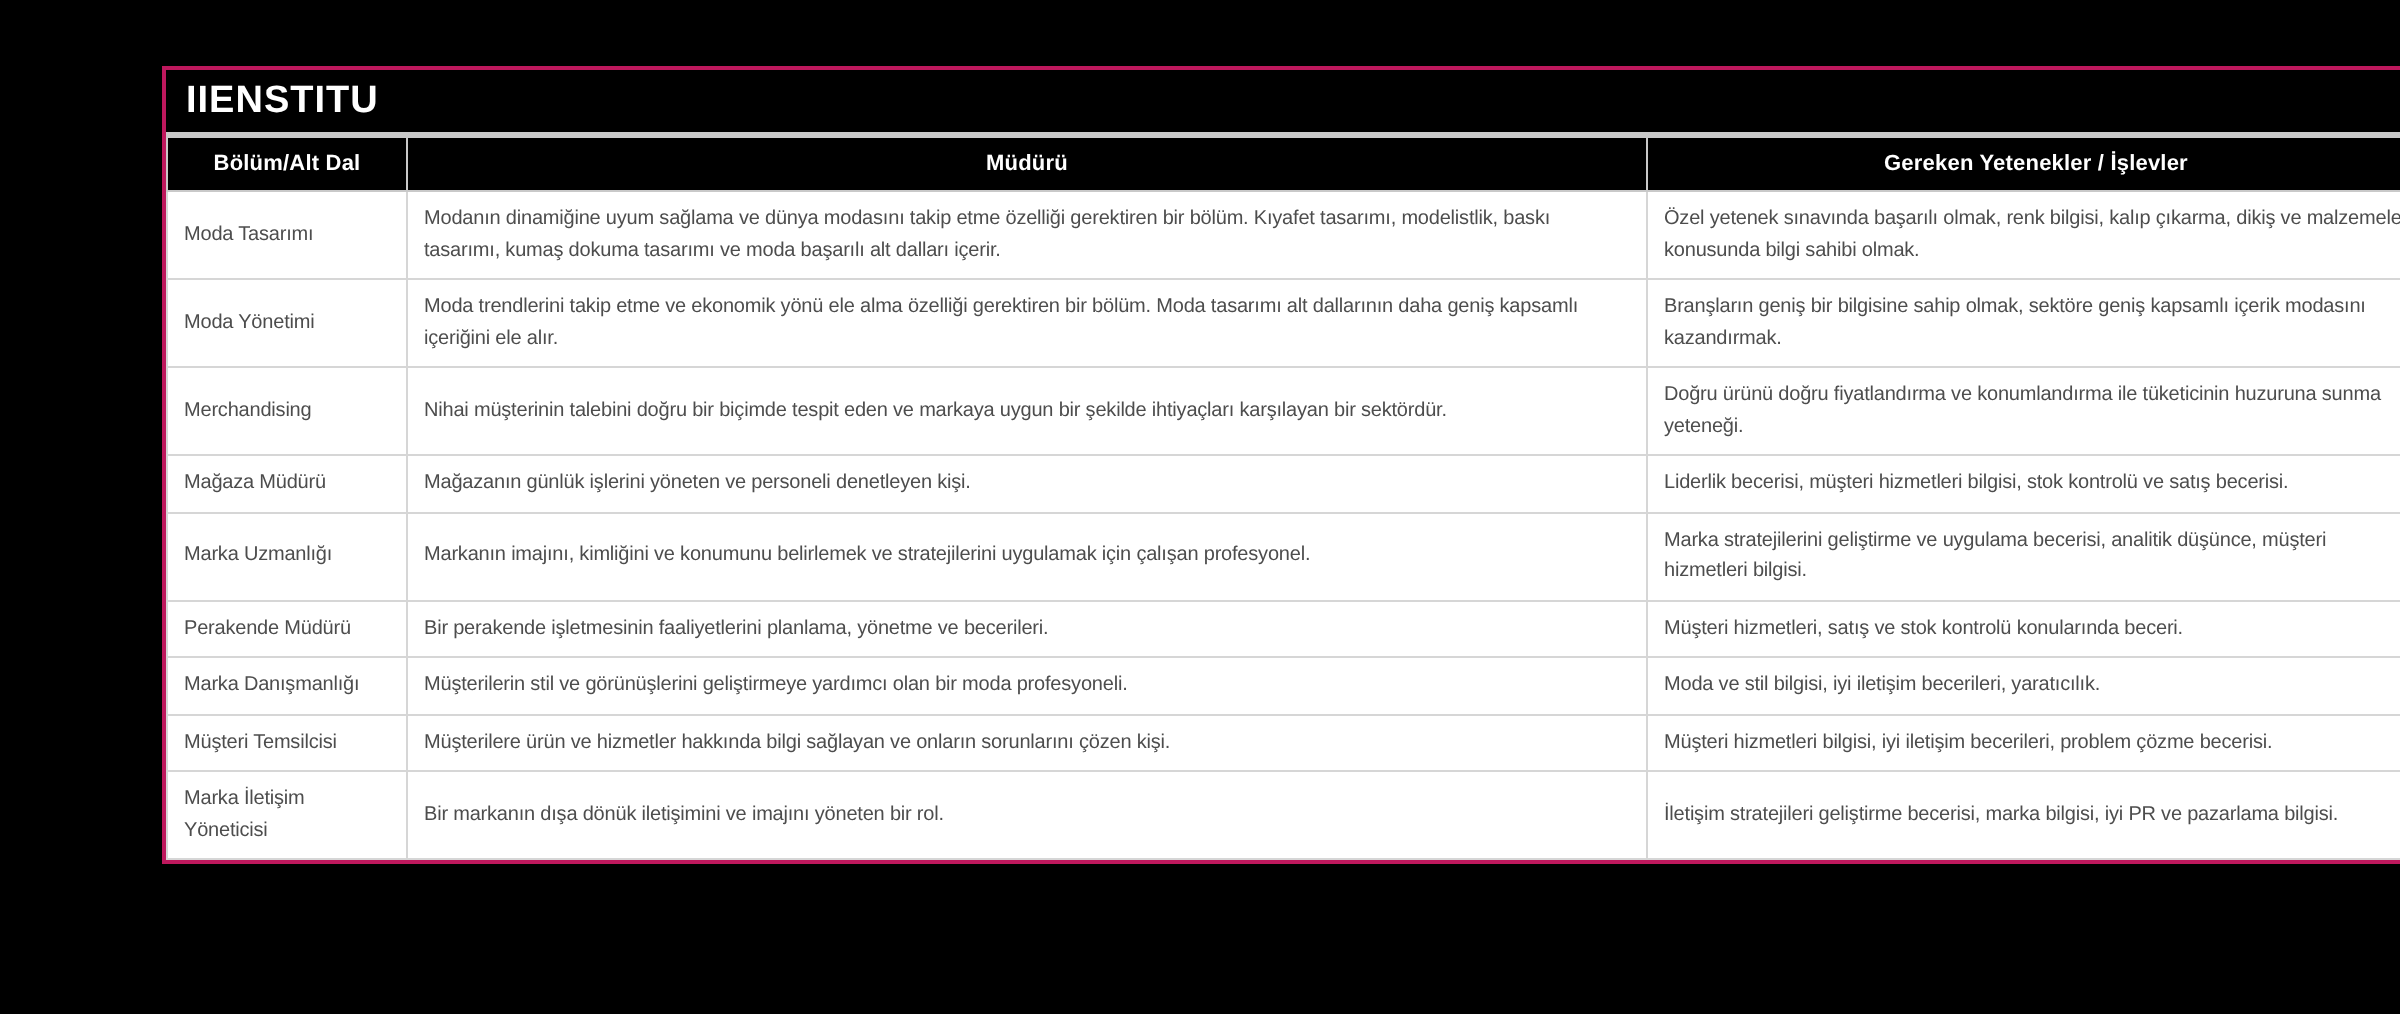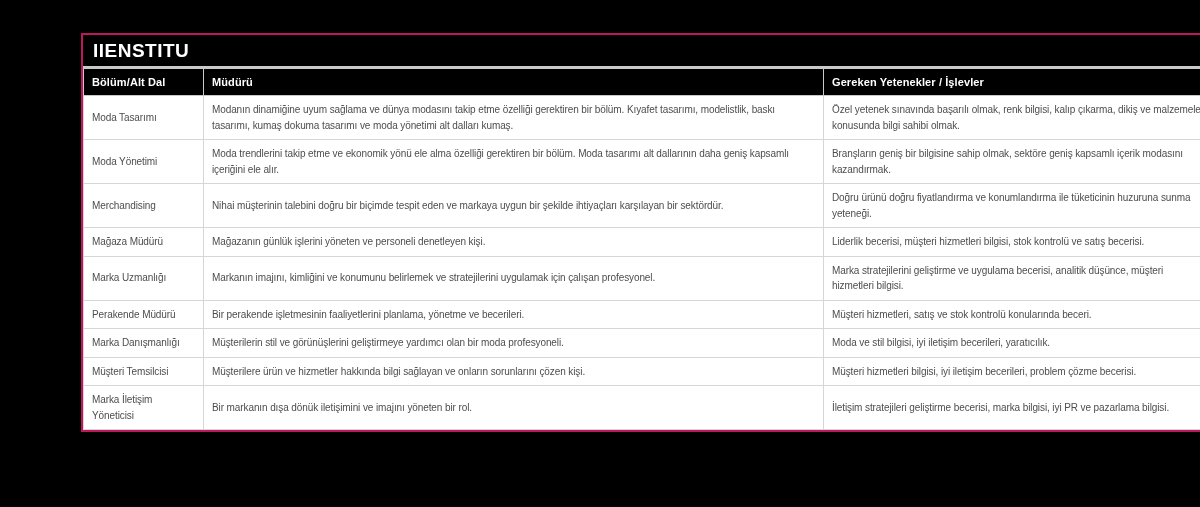--- a/index.html
+++ b/index.html
@@ -44,21 +44,21 @@
     table-layout: fixed;
     background: #ffffff;
   }
   table.dept col.c1 { width: 120px; }
   table.dept col.c2 { width: 620px; }
   table.dept th {
     background: #000000;
     color: #ffffff;
     font-size: 11px;
     font-weight: bold;
-    text-align: left;
+    text-align: center;
     padding: 7px 8px;
     border: 1px solid #c9c9c9;
     letter-spacing: 0.1px;
   }
   table.dept td {
     background: #ffffff;
     color: #4d4d4d;
     font-size: 10px;
     letter-spacing: -0.1px;
     line-height: 15.5px;
@@ -83,21 +83,21 @@
     <thead>
       <tr>
         <th>Bölüm/Alt Dal</th>
         <th>Müdürü</th>
         <th>Gereken Yetenekler / İşlevler</th>
       </tr>
     </thead>
     <tbody>
       <tr>
         <td>Moda Tasarımı</td>
-        <td>Modanın dinamiğine uyum sağlama ve dünya modasını takip etme özelliği gerektiren bir bölüm. Kıyafet tasarımı, modelistlik, baskı tasarımı, kumaş dokuma tasarımı ve moda yönetimi alt dalları kumaş.</td>
+        <td>Modanın dinamiğine uyum sağlama ve dünya modasını takip etme özelliği gerektiren bir bölüm. Kıyafet tasarımı, modelistlik, baskı tasarımı, kumaş dokuma tasarımı ve moda başarılı alt dalları içerir.</td>
         <td>Özel yetenek sınavında başarılı olmak, renk bilgisi, kalıp çıkarma, dikiş ve malzemeler konusunda bilgi sahibi olmak.</td>
       </tr>
       <tr>
         <td>Moda Yönetimi</td>
         <td>Moda trendlerini takip etme ve ekonomik yönü ele alma özelliği gerektiren bir bölüm. Moda tasarımı alt dallarının daha geniş kapsamlı içeriğini ele alır.</td>
         <td>Branşların geniş bir bilgisine sahip olmak, sektöre geniş kapsamlı içerik modasını kazandırmak.</td>
       </tr>
       <tr>
         <td>Merchandising</td>
         <td>Nihai müşterinin talebini doğru bir biçimde tespit eden ve markaya uygun bir şekilde ihtiyaçları karşılayan bir sektördür.</td>

